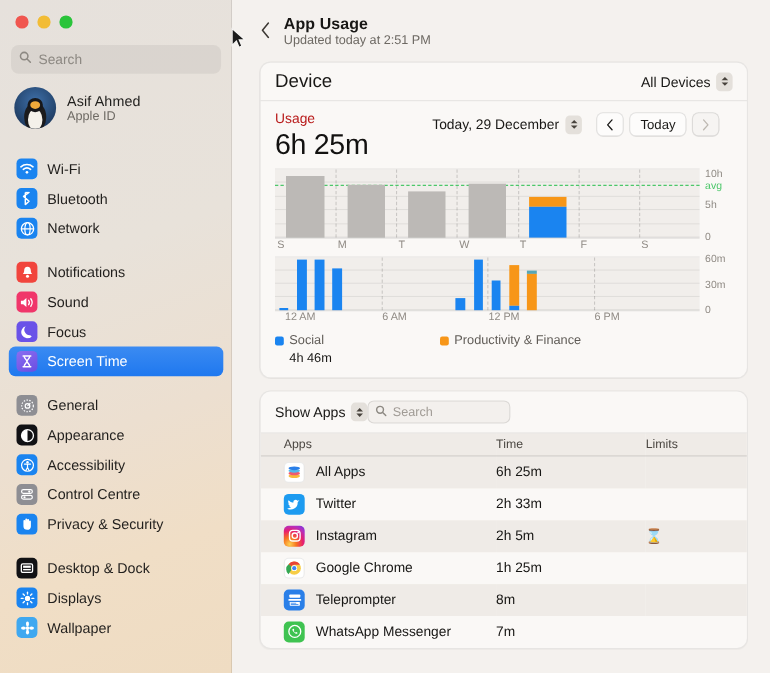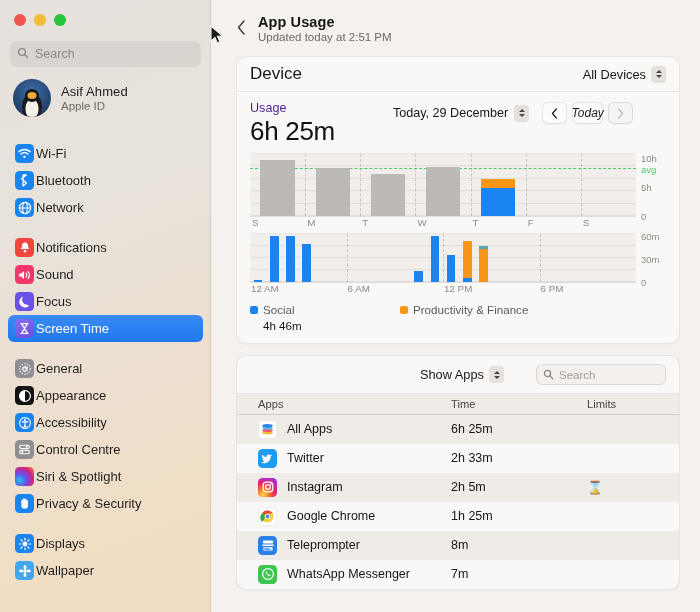--- a/index.html
+++ b/index.html
@@ -79,21 +79,21 @@
     width:9px;height:7px;border-radius:50%;
     background:#f0a93a;
   }
   .acc-name { font-size: 13px; color: #1f1e1c; letter-spacing: .1px; }
   .acc-sub { font-size: 11.5px; color: #6e6a64; margin-top: 1px; }
 
   .nav-group { padding: 0 8px; }
   .nav-group.gap { margin-top: 13px; }
   .nav-item {
     display: flex; align-items: center;
-    gap: 2px;
+    gap: 9px;
     height: 27px;
     padding: 0 7px;
     border-radius: 6px;
     cursor: default;
   }
   .nav-item.selected { background: linear-gradient(180deg,#3b8bf2,#1f78ef); }
   .nav-item.selected .nav-label { color: #fff; }
   .nav-label { font-size: 13px; color: #211f1d; white-space: nowrap; }
   .ico {
     width: 19px; height: 19px; border-radius: 4.5px;
@@ -169,21 +169,21 @@
     width: 0; height: 0;
     border-left: 3.2px solid transparent;
     border-right: 3.2px solid transparent;
   }
   .chev-up { border-bottom: 3.6px solid #48433d; }
   .chev-dn { border-top: 3.6px solid #48433d; }
 
   .usage-block { padding: 9px 13px 0 13px; }
   .usage-top { display: flex; align-items: flex-start; }
   .usage-left { flex: 0 0 auto; }
-  .usage-word { font-size: 12.6px; color: #4c1d95; }
+  .usage-word { font-size: 12.6px; color: #b91c1c; }
   .usage-total { font-size: 26px; color: #121110; letter-spacing: -0.3px; margin-top: 1px; }
   .usage-right {
     margin-left: 58px; margin-top: 1px;
     display: flex; align-items: center; gap: 13px;
   }
   .date-popup { display: inline-flex; align-items: center; gap: 6px; font-size: 12.6px; color: #191816; }
   .seg {
     display: inline-flex; align-items: stretch;
     height: 22px;
     gap: 5px;
@@ -191,21 +191,21 @@
   .seg-btn {
     background: #fdfcfb;
     border: 1px solid rgba(0,0,0,0.1);
     border-radius: 6px;
     box-shadow: 0 0.5px 0.5px rgba(0,0,0,0.06);
     display: flex; align-items: center; justify-content: center;
     font-size: 12px; color: #1b1a18;
     cursor: default;
   }
   .seg-arrow { width: 25px; }
-  .seg-today { width: 31px; font-style: italic; }
+  .seg-today { width: 52px; }
   .seg-btn.dim { color: #bdb8b1; background:#f6f4f2; }
 
   
   .charts { padding: 7px 13px 0 13px; position: relative; }
   .chart-wrap { position: relative; }
   .chart-row { display: flex; }
   .plot {
     position: relative;
     flex: 1 1 auto;
     background: #f1eeeb;
@@ -239,23 +239,22 @@
   .legend { display: flex; padding: 7px 13px 11px 13px; }
   .leg { display: block; }
   .leg-top { display: flex; align-items: center; gap: 5px; }
   .swatch { width: 8px; height: 8px; border-radius: 2px; flex: 0 0 8px; }
   .leg-name { font-size: 11.6px; color: #5f5b56; white-space: nowrap; }
   .leg-val { font-size: 11.6px; color: #171614; margin-top: 3px; margin-left: 13px; }
 
   
   .apps-head {
     height: 37px;
-    display: flex; align-items: center; justify-content: flex-end;
+    display: flex; align-items: center; justify-content: flex-start;
     padding: 0 13px;
-    gap: 32px;
   }
   .apps-search {
     width: 130px; height: 21px;
     border-radius: 6px;
     background: #f3f0ed;
     border: 1px solid rgba(0,0,0,0.1);
     display: flex; align-items: center; gap: 5px;
     padding: 0 6px;
   }
   .apps-search .ph { font-size: 11.5px; color: #a09b95; }
@@ -433,34 +432,40 @@
           <svg width="13" height="13" viewBox="0 0 13 13">
               <rect x="1.6" y="2.2" width="9.8" height="3.3" rx="1.65" fill="none" stroke="#fff" stroke-width="1.1"></rect>
               <circle cx="8.6" cy="3.85" r="1" fill="#fff"></circle>
               <rect x="1.6" y="7.4" width="9.8" height="3.3" rx="1.65" fill="none" stroke="#fff" stroke-width="1.1"></rect>
               <circle cx="4.3" cy="9.05" r="1" fill="#fff"></circle>
             </svg>
         </span>
         <span class="nav-label">Control Centre</span>
       </div>
       <div class="nav-item">
-        <span class="ico i-siri"></span>
-        <span class="nav-label">Siri &amp; Spotlight</span>
-      </div>
-      <div class="nav-item">
         <span class="ico i-privacy">
           <svg width="12" height="13" viewBox="0 0 12 13">
               <path d="M2.3 6.2V3.5a.85.85 0 0 1 1.7 0v2.1V2.2a.85.85 0 0 1 1.7 0v3.4V2.6a.85.85 0 0 1 1.7 0v3V4.1a.85.85 0 0 1 1.7 0v4.3c0 2.1-1.4 3.3-3.4 3.3S2.3 10.4 2.3 8.4z" fill="#fff"></path>
             </svg>
         </span>
         <span class="nav-label">Privacy &amp; Security</span>
       </div>
     </div>
 
     <div class="nav-group gap">
+      <div class="nav-item">
+        <span class="ico i-desktop">
+          <svg width="13" height="11" viewBox="0 0 13 11">
+              <rect x="1.4" y="1.6" width="10.2" height="7.8" rx="1.3" fill="none" stroke="#fff" stroke-width="1.2"></rect>
+              <rect x="3" y="3.2" width="7" height="2" fill="#fff"></rect>
+              <rect x="3" y="6.2" width="7" height="1.3" fill="#fff"></rect>
+            </svg>
+        </span>
+        <span class="nav-label">Desktop &amp; Dock</span>
+      </div>
       <div class="nav-item">
         <span class="ico i-displays">
           <svg width="14" height="14" viewBox="0 0 14 14">
               <circle cx="7" cy="7" r="2.4" fill="#fff"></circle>
               <g stroke="#fff" stroke-width="1.2" stroke-linecap="round">
                 <line x1="7" y1="1.3" x2="7" y2="3"></line>
                 <line x1="7" y1="11" x2="7" y2="12.7"></line>
                 <line x1="1.3" y1="7" x2="3" y2="7"></line>
                 <line x1="11" y1="7" x2="12.7" y2="7"></line>
                 <line x1="3" y1="3" x2="4.2" y2="4.2"></line>
@@ -647,21 +652,21 @@
               </div>
             <div class="yaxis" id="yaxis-hour">
                 <div class="ytick" style="bottom: 46.4516px; transform: translateY(50%);">60m</div>
                 <div class="ytick" style="bottom: 23.2258px; transform: translateY(50%);">30m</div>
                 <div class="ytick" style="bottom: 0px; transform: translateY(50%);">0</div>
               </div>
           </div>
           <div class="chart-row">
             <div class="xaxis" id="xaxis-hour" style="flex:1 1 auto">
                 <div class="axisline" style="top:0;bottom:auto"></div>
-                <div class="xtick" style="left: 1px;">12 AM</div>
+                <div class="xtick" style="left: 9px;">12 AM</div>
                 <div class="xtick" style="left: 97.5px;">6 AM</div>
                 <div class="xtick" style="left: 194px;">12 PM</div>
                 <div class="xtick" style="left: 290.5px;">6 PM</div>
               </div>
             <div style="flex:0 0 30px"></div>
           </div>
         </div>
       </div>
 
       <div class="legend">

